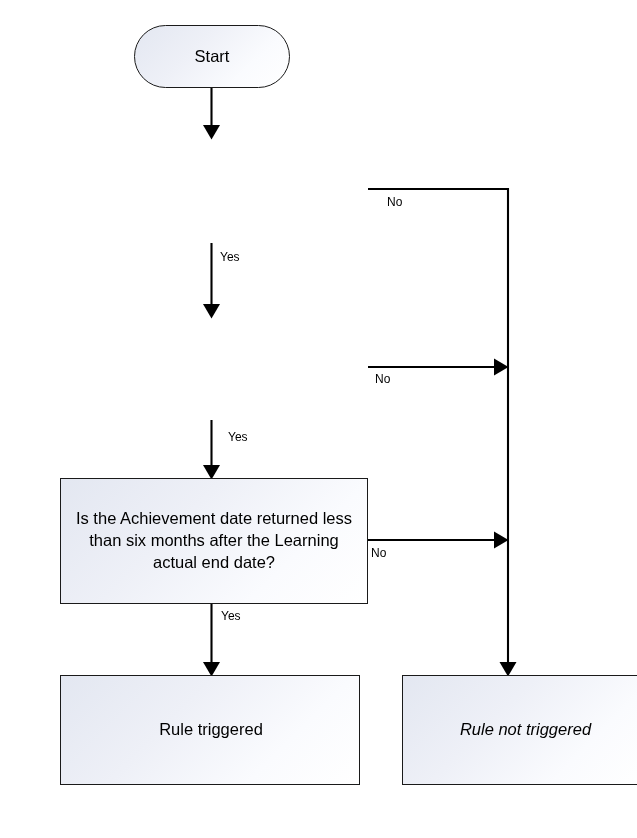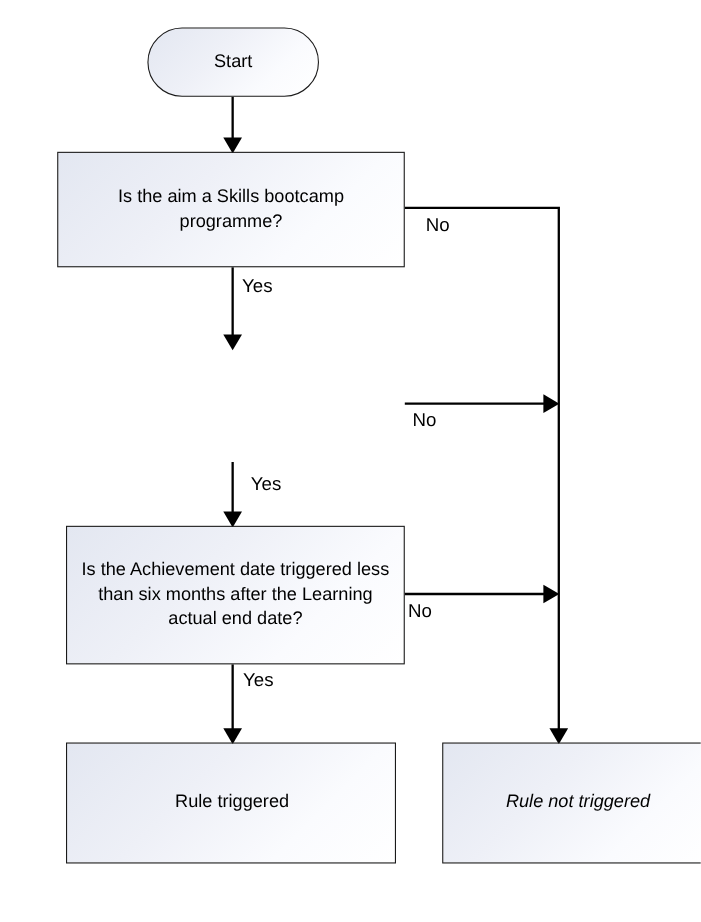--- a/index.html
+++ b/index.html
@@ -37,21 +37,21 @@
   }
   .node.terminal {
     border-radius: 34px;
   }
   .node-text {
     display: block;
     width: 100%;
   }
   .edge-label {
     position: absolute;
-    font-size: 17px;
+    font-size: 12px;
     color: #000000;
     white-space: nowrap;
     line-height: 1;
   }
   svg.connectors {
     position: absolute;
     left: 0;
     top: 0;
     width: 637px;
     height: 838px;
@@ -93,27 +93,24 @@
     <polygon points="508.5,367 494,358.5 494,375.5"></polygon>
 
     <line x1="368" y1="540" x2="499" y2="540"></line>
     <polygon points="508.5,540 494,531.5 494,548.5"></polygon>
   </svg>
 
   <div class="node terminal" style="left:134px; top:25px; width:156px; height:63px;">
     <span class="node-text">Start</span>
   </div>
 
-  <div class="node" style="left:52px; top:138px; width:316px; height:105px;">
-    <span class="node-text">Is the aim a Skills bootcamp programme?</span>
-  </div>
 
 
   <div class="node" style="left:60px; top:478px; width:308px; height:126px;">
-    <span class="node-text">Is the Achievement date triggered less than six months after the Learning actual end date?</span>
+    <span class="node-text">Is the Achievement date returned less than six months after the Learning actual end date?</span>
   </div>
 
   <div class="node" style="left:60px; top:675px; width:300px; height:110px;padding-left:10px;">
     <span class="node-text">Rule triggered</span>
   </div>
 
   <div class="node" style="left:402px; top:675px; width:247px; height:110px;font-style:italic;">
     <span class="node-text">Rule not triggered</span>
   </div>
 

